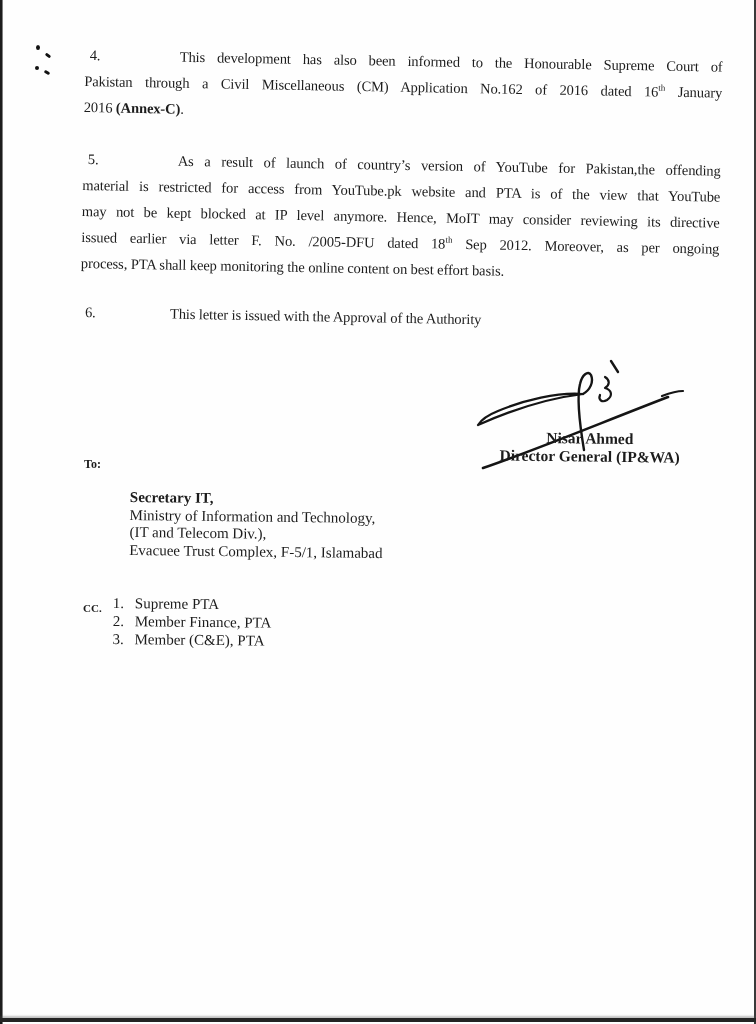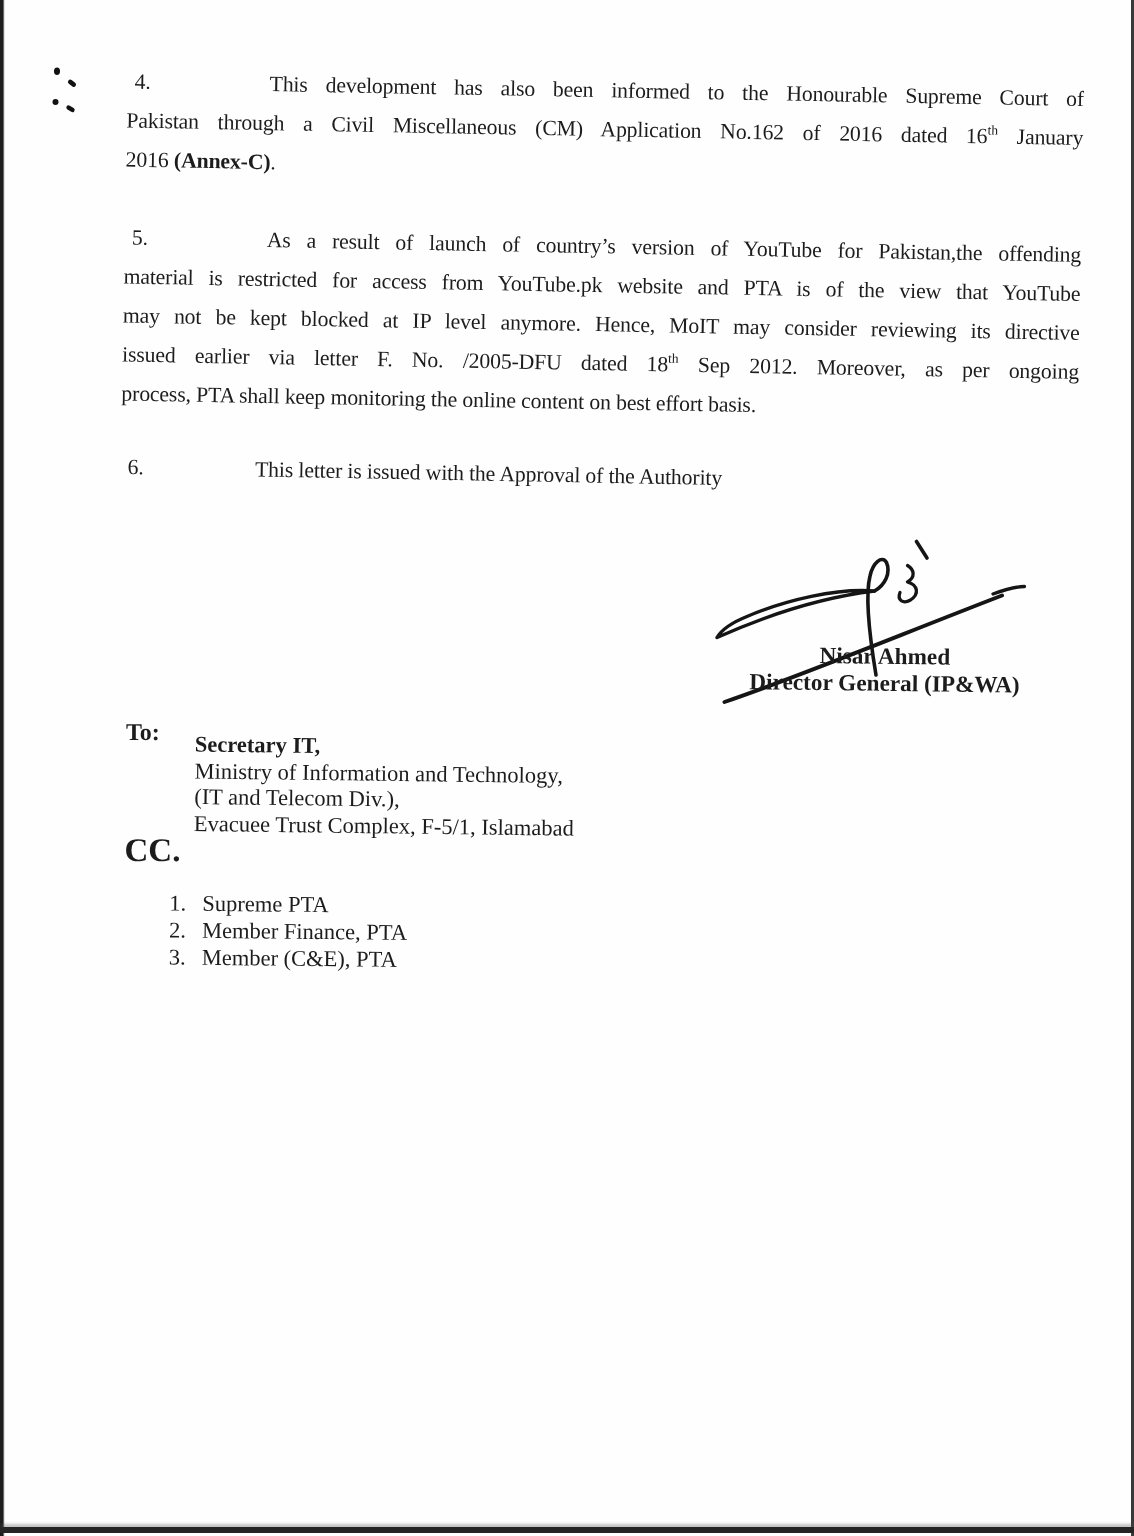--- a/index.html
+++ b/index.html
@@ -46,35 +46,34 @@
   .sig-svg { position: absolute; left: 438px; top: 350px; width: 312px; height: 130px; }
   .sig-text {
     position: absolute; left: 462px; top: 428px; width: 256px;
     text-align: center; font-weight: bold; font-size: 15.5px; line-height: 18px;
     transform: rotate(0.7deg); transform-origin: 0 0;
   }
 
   
   .to-label {
     position: absolute; left: 84px; top: 457px;
-    font-weight: bold; font-size: 16px;
+    font-weight: bold; font-size: 12px;
     font-family: "Liberation Serif", "DejaVu Serif", serif;
-    margin-top: 23px;
   }
   .to-address {
     position: absolute; left: 130px; top: 489px; width: 340px;
     font-size: 15px; line-height: 17.5px;
     transform: rotate(0.7deg); transform-origin: 0 0;
   }
   .to-address .recipient { font-weight: bold; }
 
   
   .cc-label {
-    position: absolute; left: 83px; top: 554px;
-    font-weight: bold; font-size: 22px;
+    position: absolute; left: 83px; top: 602px;
+    font-weight: bold; font-size: 11px;
   }
   .cc-list {
     position: absolute; left: 113px; top: 594px; width: 300px;
     font-size: 15px; line-height: 18px;
     transform: rotate(0.6deg); transform-origin: 0 0;
   }
   .cc-item { display: flex; }
   .cc-num { width: 22px; }
 </style>
 </head>

